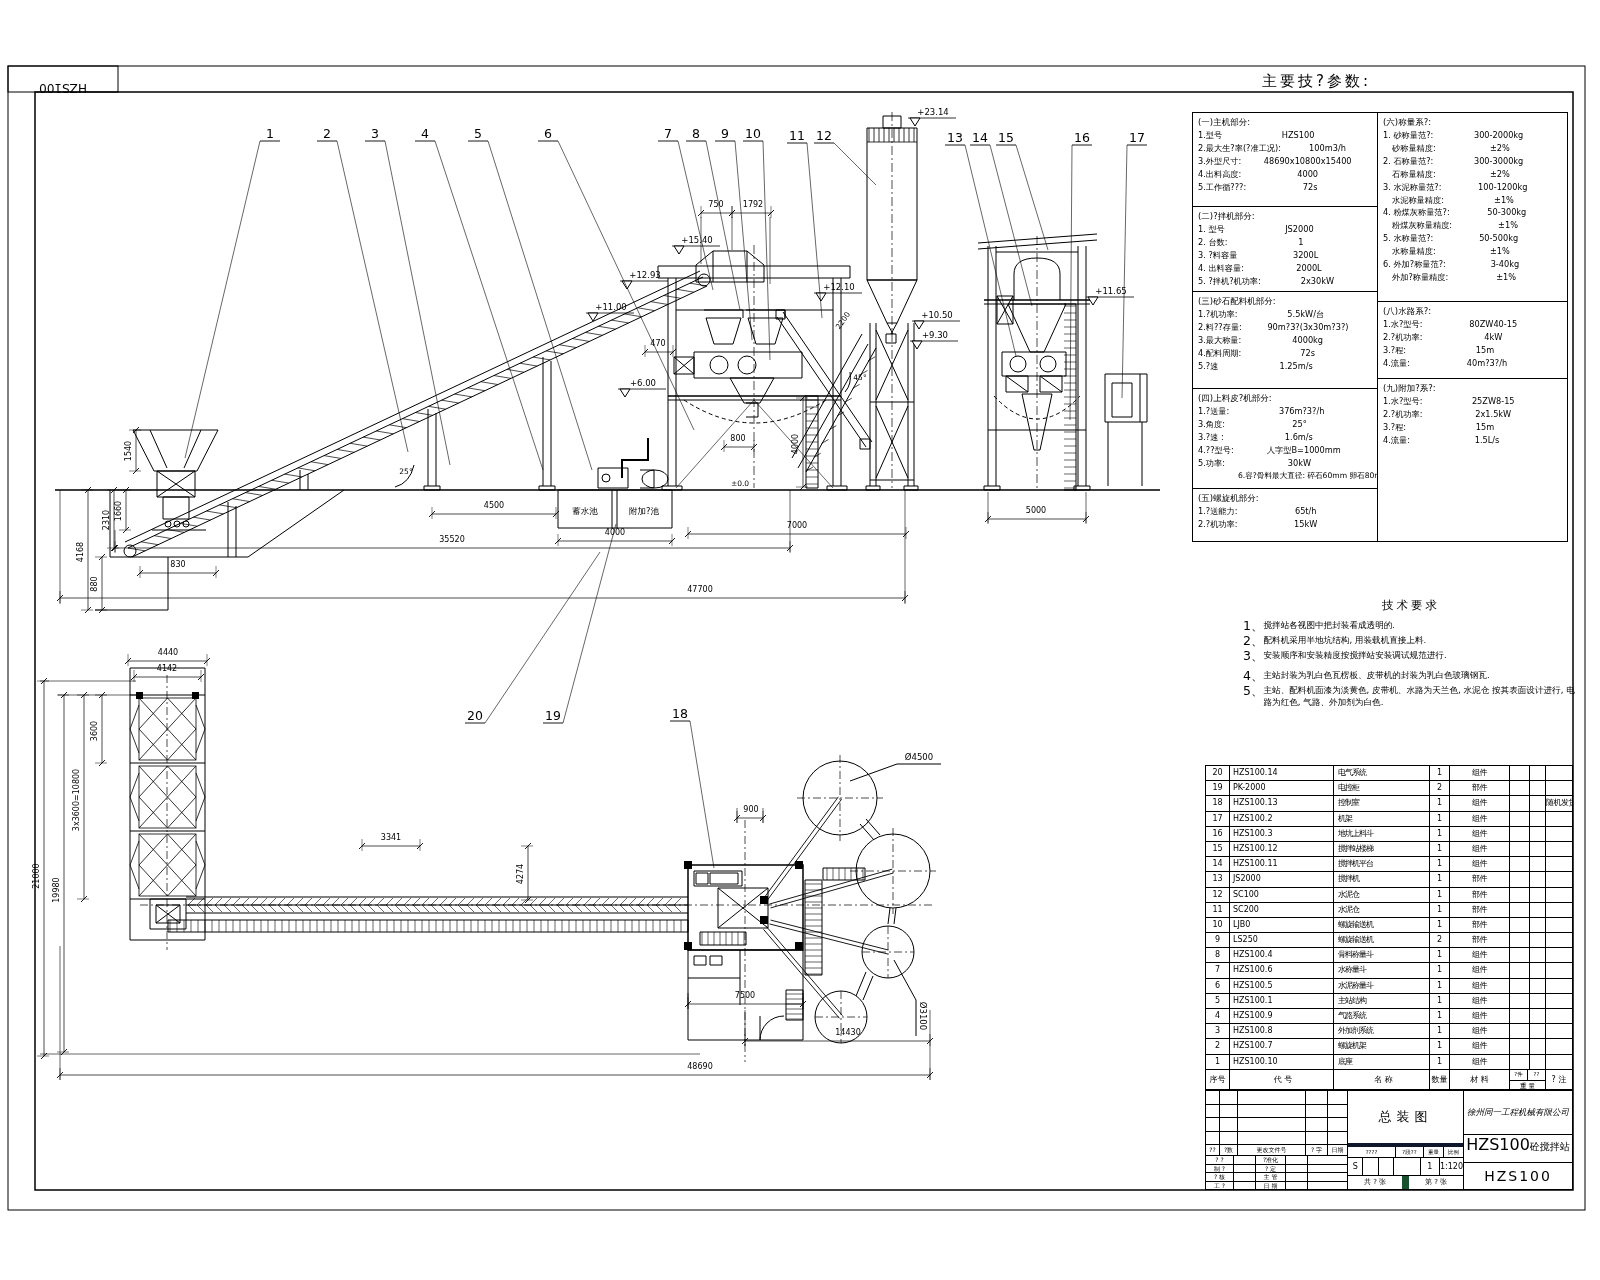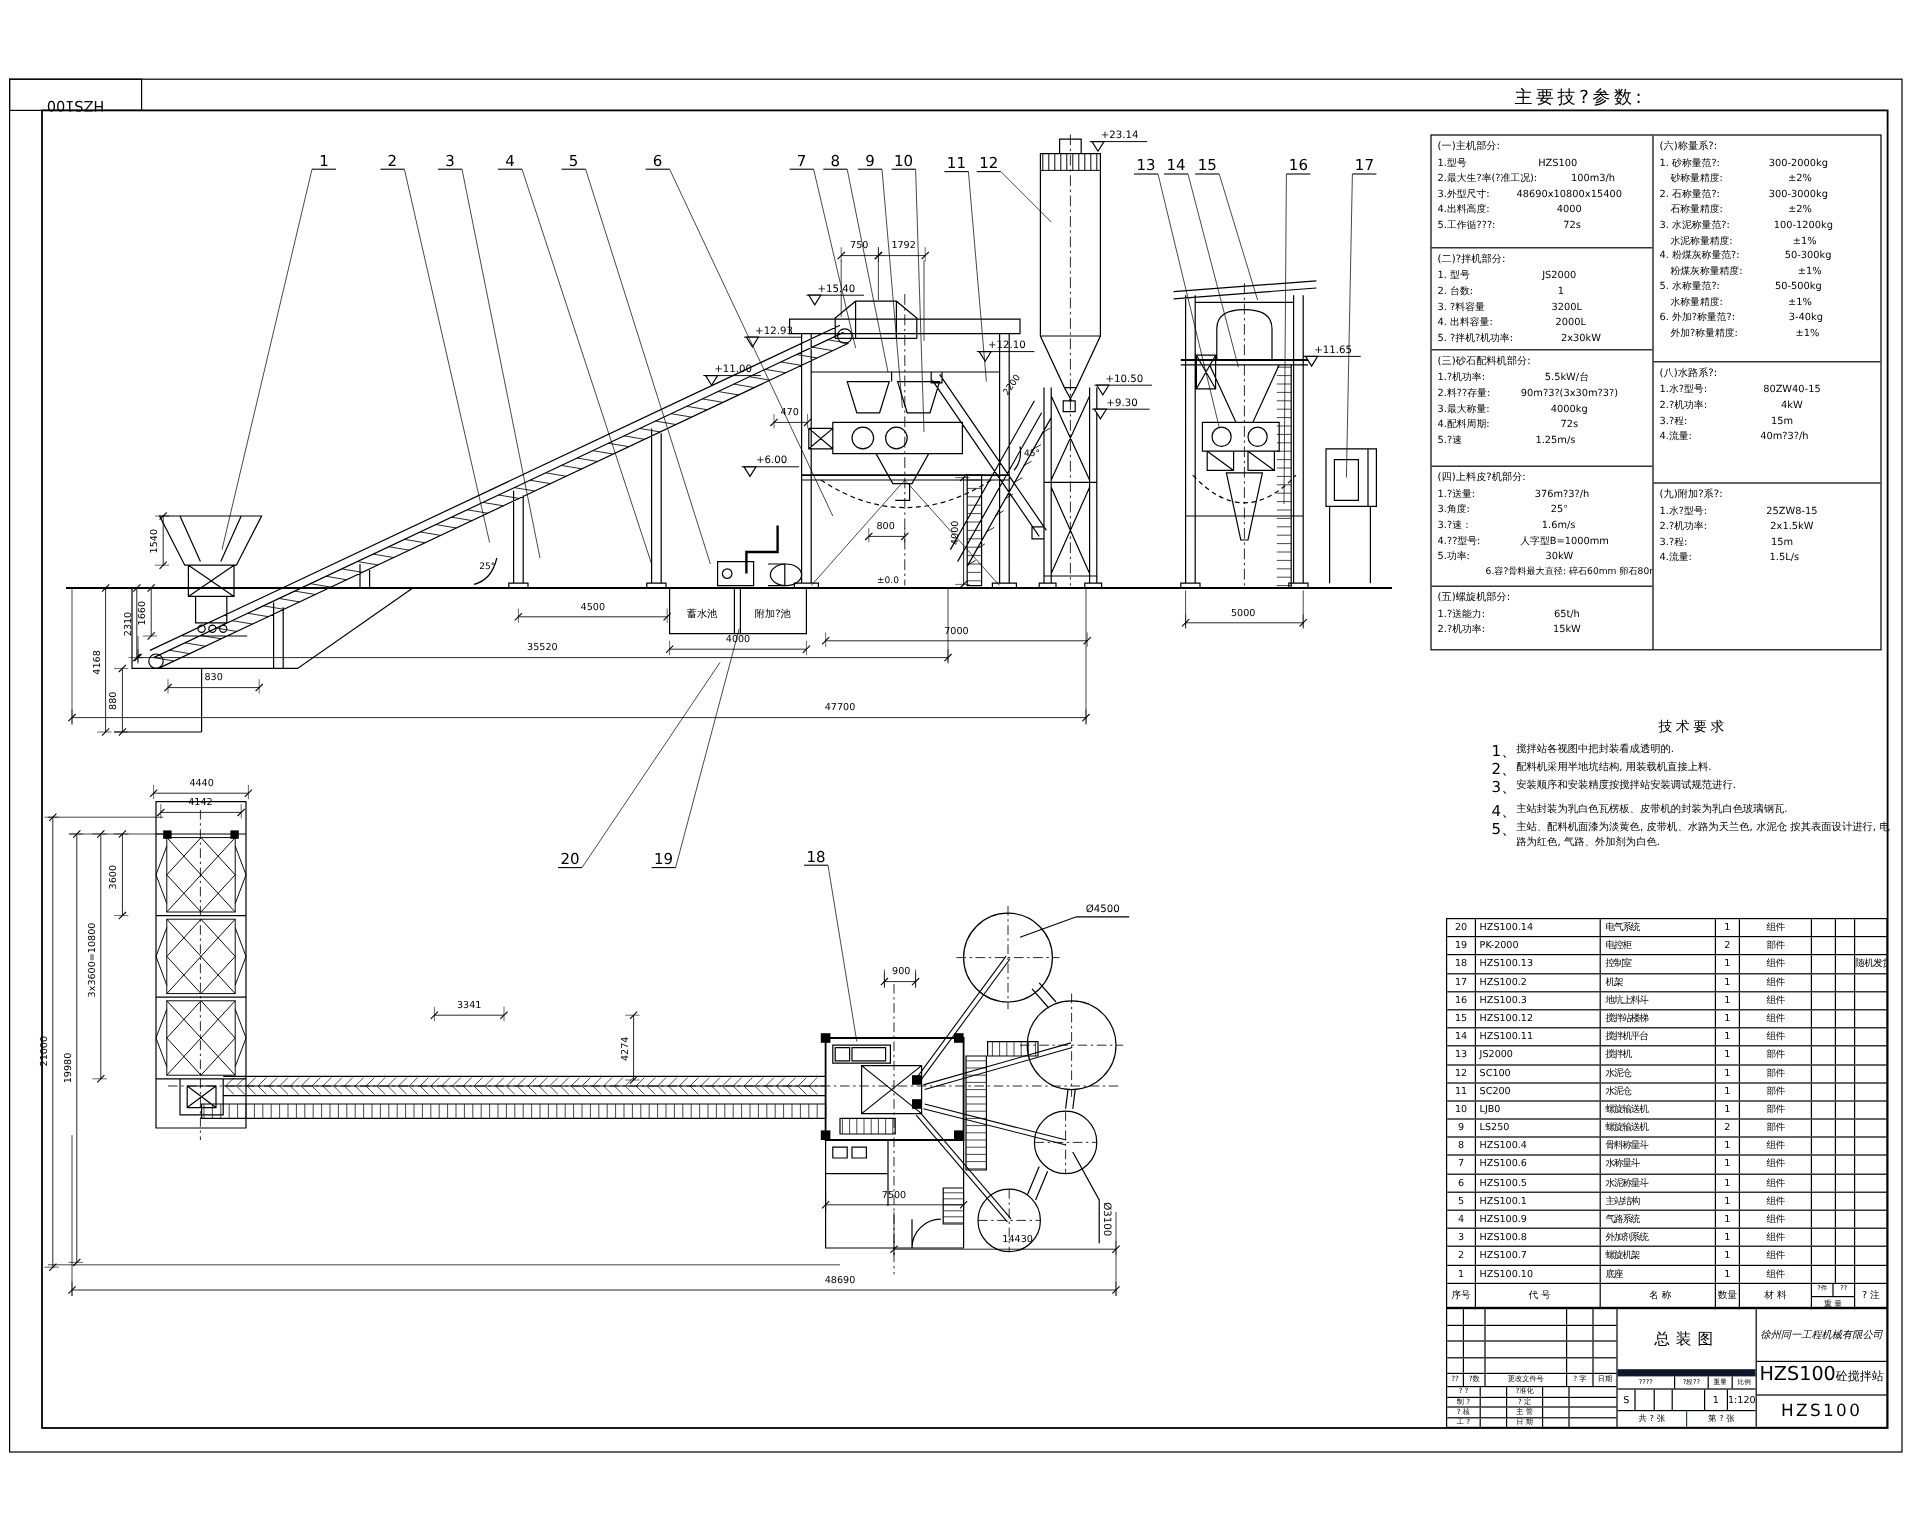--- a/index.html
+++ b/index.html
@@ -53,28 +53,28 @@
   .tb-grid{height:57px;display:flex;flex-direction:column;}
   .tb-grid .r{flex:1;display:flex;border-bottom:1px solid #000;}
   .tb-grid .r div{border-right:1px solid #000;}
   .tb-strip{height:11px;display:flex;border-bottom:1px solid #000;}
   .tb-strip div{border-right:1px solid #000;font-size:6px;line-height:10px;text-align:center;overflow:hidden;white-space:nowrap;}
   .tb-sign{flex:1;display:flex;flex-direction:column;}
   .tb-sign .r{flex:1;display:flex;border-bottom:1px solid #000;}
   .tb-sign .r:last-child{border-bottom:none;}
   .tb-sign .r div{border-right:1px solid #000;font-size:6px;line-height:7.5px;text-align:center;overflow:hidden;white-space:nowrap;}
   .tb-mid{width:116px;border-right:1px solid #000;display:flex;flex-direction:column;}
-  .tb-title{height:57px;border-bottom:6px solid #0f172a;display:flex;align-items:center;justify-content:center;
+  .tb-title{height:57px;border-bottom:4px solid #0f172a;display:flex;align-items:center;justify-content:center;
      font-size:13px;letter-spacing:5px;}
   .tb-mrow1{height:11px;display:flex;border-bottom:1px solid #000;}
   .tb-mrow1 div{border-right:1px solid #000;font-size:5.5px;line-height:10px;text-align:center;overflow:hidden;white-space:nowrap;}
   .tb-mrow2{height:18px;display:flex;border-bottom:1px solid #000;}
   .tb-mrow2 div{border-right:1px solid #000;font-size:8px;line-height:17px;text-align:center;}
   .tb-mrow3{flex:1;display:flex;}
-  .tb-mrow3 div{border-right:1px solid #14532d;flex:1;font-size:7px;line-height:13px;text-align:center;}
+  .tb-mrow3 div{border-right:7px solid #14532d;flex:1;font-size:7px;line-height:13px;text-align:center;}
   .tb-mrow3 div:last-child,.tb-mrow1 div:last-child,.tb-mrow2 div:last-child{border-right:none;}
   .tb-right{flex:1;display:flex;flex-direction:column;}
   .tb-comp{height:44px;border-bottom:1px solid #000;display:flex;align-items:center;justify-content:center;
      font-size:8.5px;font-style:italic;letter-spacing:0;}
   .tb-prod{height:28px;border-bottom:1px solid #000;display:flex;align-items:baseline;justify-content:center;}
   .tb-prod .big{font-size:16px;letter-spacing:0;}
   .tb-prod .small{font-size:10px;}
   .tb-code{flex:1;display:flex;align-items:center;justify-content:center;font-size:14px;letter-spacing:2px;}
   
   #maintitle{left:1262px;top:72px;font-size:15px;letter-spacing:3px;}
@@ -1105,21 +1105,21 @@
         </div>
         <div class="prow">
           <span class="lbl">3.?程:</span>
           <span class="val">15m</span>
         </div>
         <div class="prow">
           <span class="lbl">4.流量:</span>
           <span class="val">40m?3?/h</span>
         </div>
       </div>
-      <div class="psec" style="height: 80px; margin-top: 24px;">
+      <div class="psec" style="height: 80px;">
         <div class="phead">(九)附加?系?:</div>
         <div class="prow">
           <span class="lbl">1.水?型号:</span>
           <span class="val">25ZW8-15</span>
         </div>
         <div class="prow">
           <span class="lbl">2.?机功率:</span>
           <span class="val">2x1.5kW</span>
         </div>
         <div class="prow">

